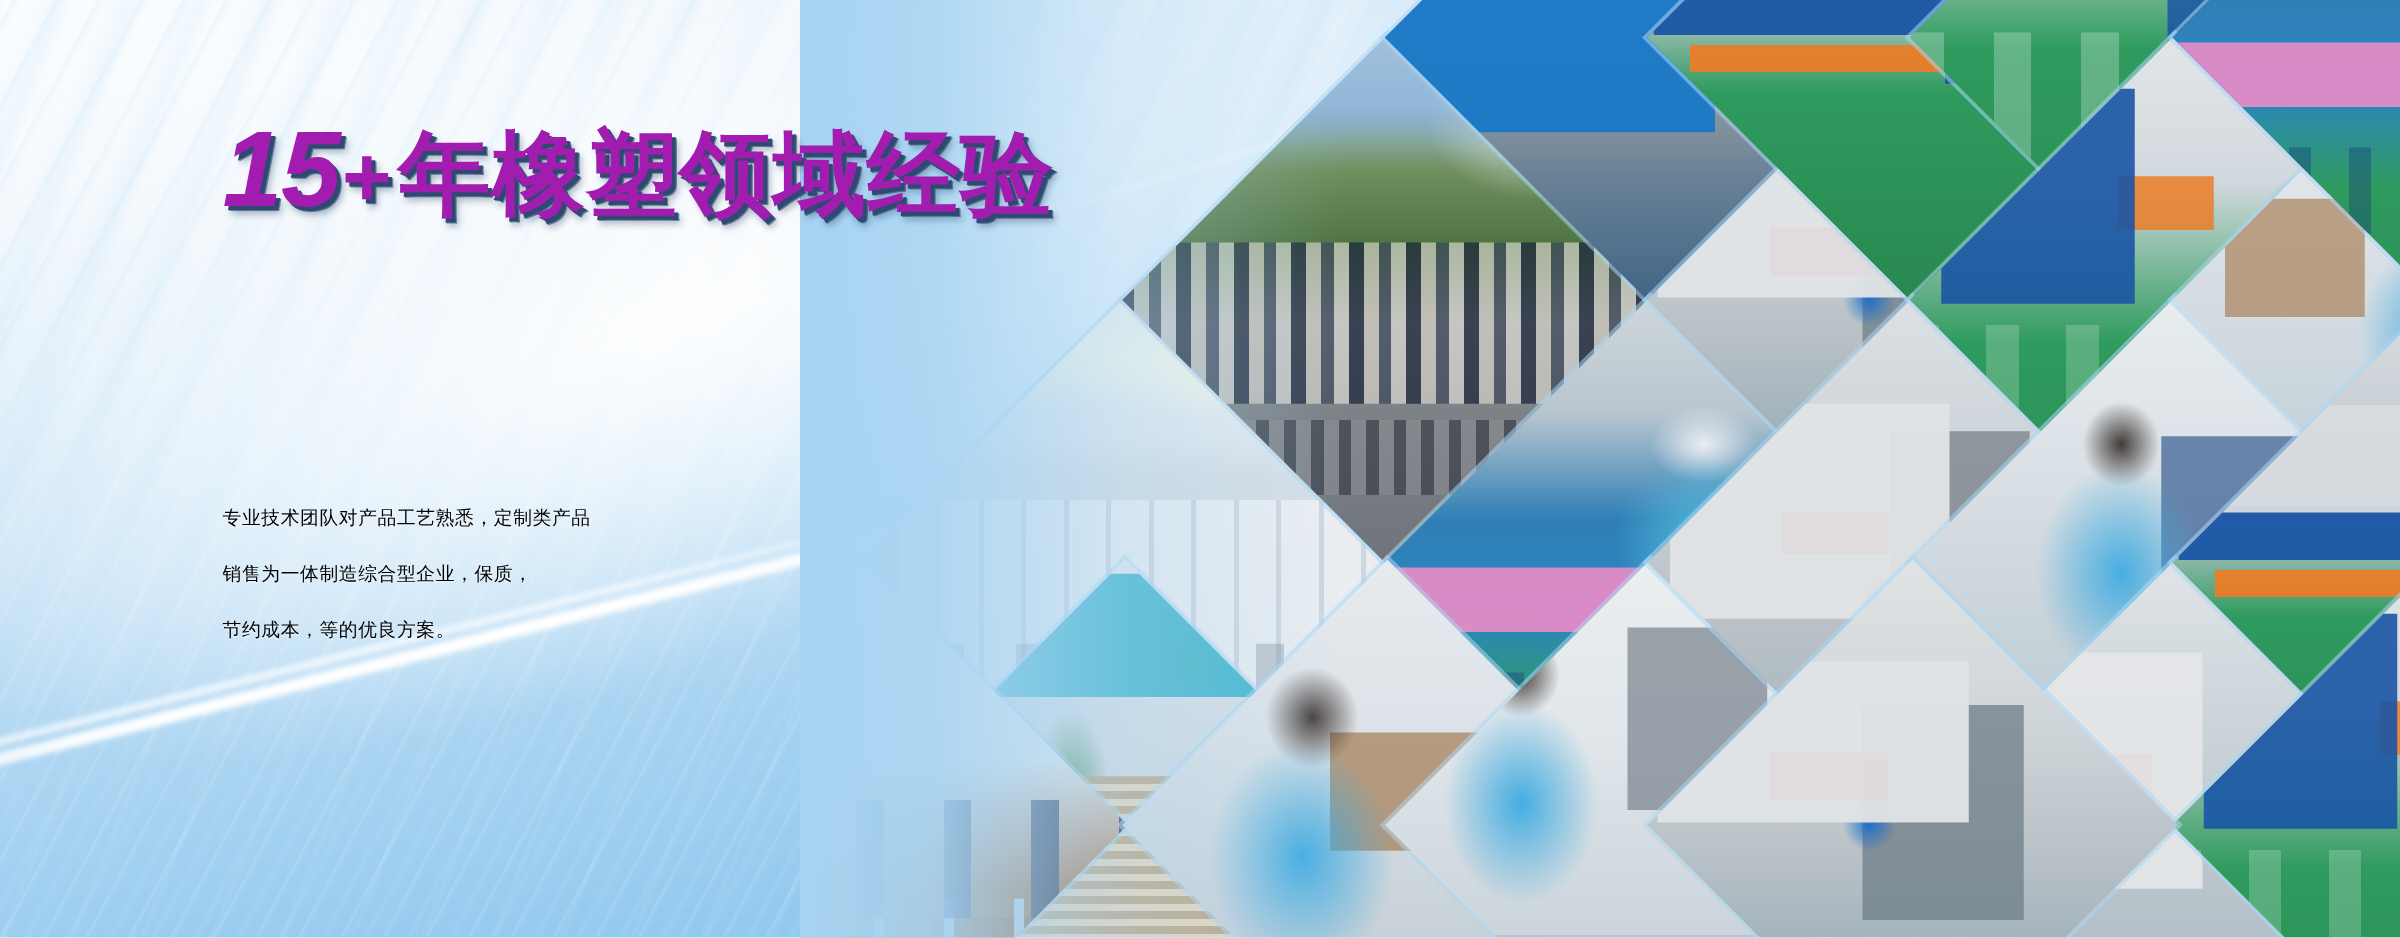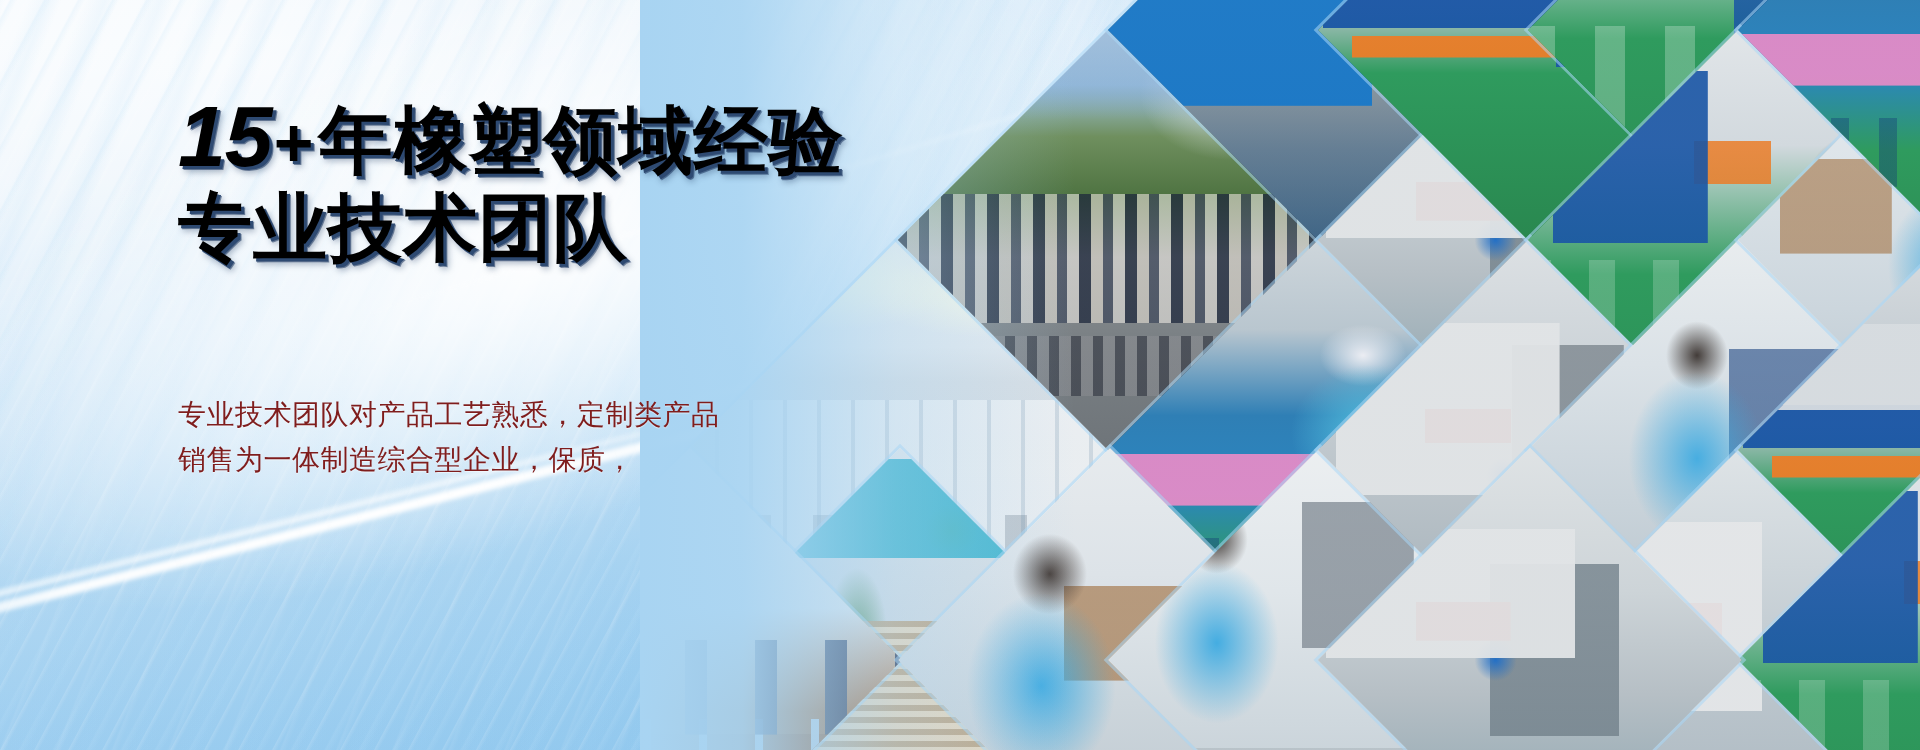--- a/index.html
+++ b/index.html
@@ -308,21 +308,21 @@
     position:absolute;inset:0;
     background:linear-gradient(90deg, rgba(168,212,242,1) 0%, rgba(168,212,242,.92) 8%, rgba(168,212,242,.35) 20%, rgba(168,212,242,0) 34%);
     pointer-events:none;
   }
 
   
   .content{position:absolute;left:0;top:0;width:980px;height:750px;}
 
   .headline{
     position:absolute;left:178px;top:96px;
-    color:#000000;
+    color:#a21caf;
     font-weight:bold;
     font-size:74px;
     line-height:80px;
     letter-spacing:1px;
     white-space:nowrap;
     text-shadow:
        3px 3px 0 #2e4a72,
        4px 4px 0 rgba(30,55,95,.55),
        5px 6px 6px rgba(20,45,85,.35);
   }
@@ -348,22 +348,22 @@
     font-weight:bold;
     letter-spacing:1px;
     padding:13px 34px 15px 34px;
     border-radius:40px;
     white-space:nowrap;
     box-shadow:0 3px 10px rgba(20,60,130,.28);
   }
 
   .body-text{
     position:absolute;left:178px;top:392px;
-    color:#7f1d1d;
-    font-size:28px;
+    color:#000000;
+    font-size:15px;
     line-height:45px;
     letter-spacing:.5px;
     text-shadow:0 1px 1px rgba(255,255,255,.55);
   }
   .body-text span{display:block;white-space:nowrap;}
 </style>
 </head>
 <body>
 
 <div id="banner">
@@ -445,23 +445,23 @@
         <div class="ph p-machine"></div>
       </div>
 
     <div class="collage-veil"></div>
   </div>
 
   <div class="content">
 
     <div class="headline">
       <span class="num">15</span><span class="plus">+</span><span>年橡塑领域经验</span>
-      <span class="l2">专业技术团队</span>
     </div>
 
 
     <div class="body-text">
       <span>专业技术团队对产品工艺熟悉，定制类产品</span>
       <span>销售为一体制造综合型企业，保质，</span>
+      <span>节约成本，等的优良方案。</span>
     </div>
 
   </div>
 </div>
 
 </body></html>

